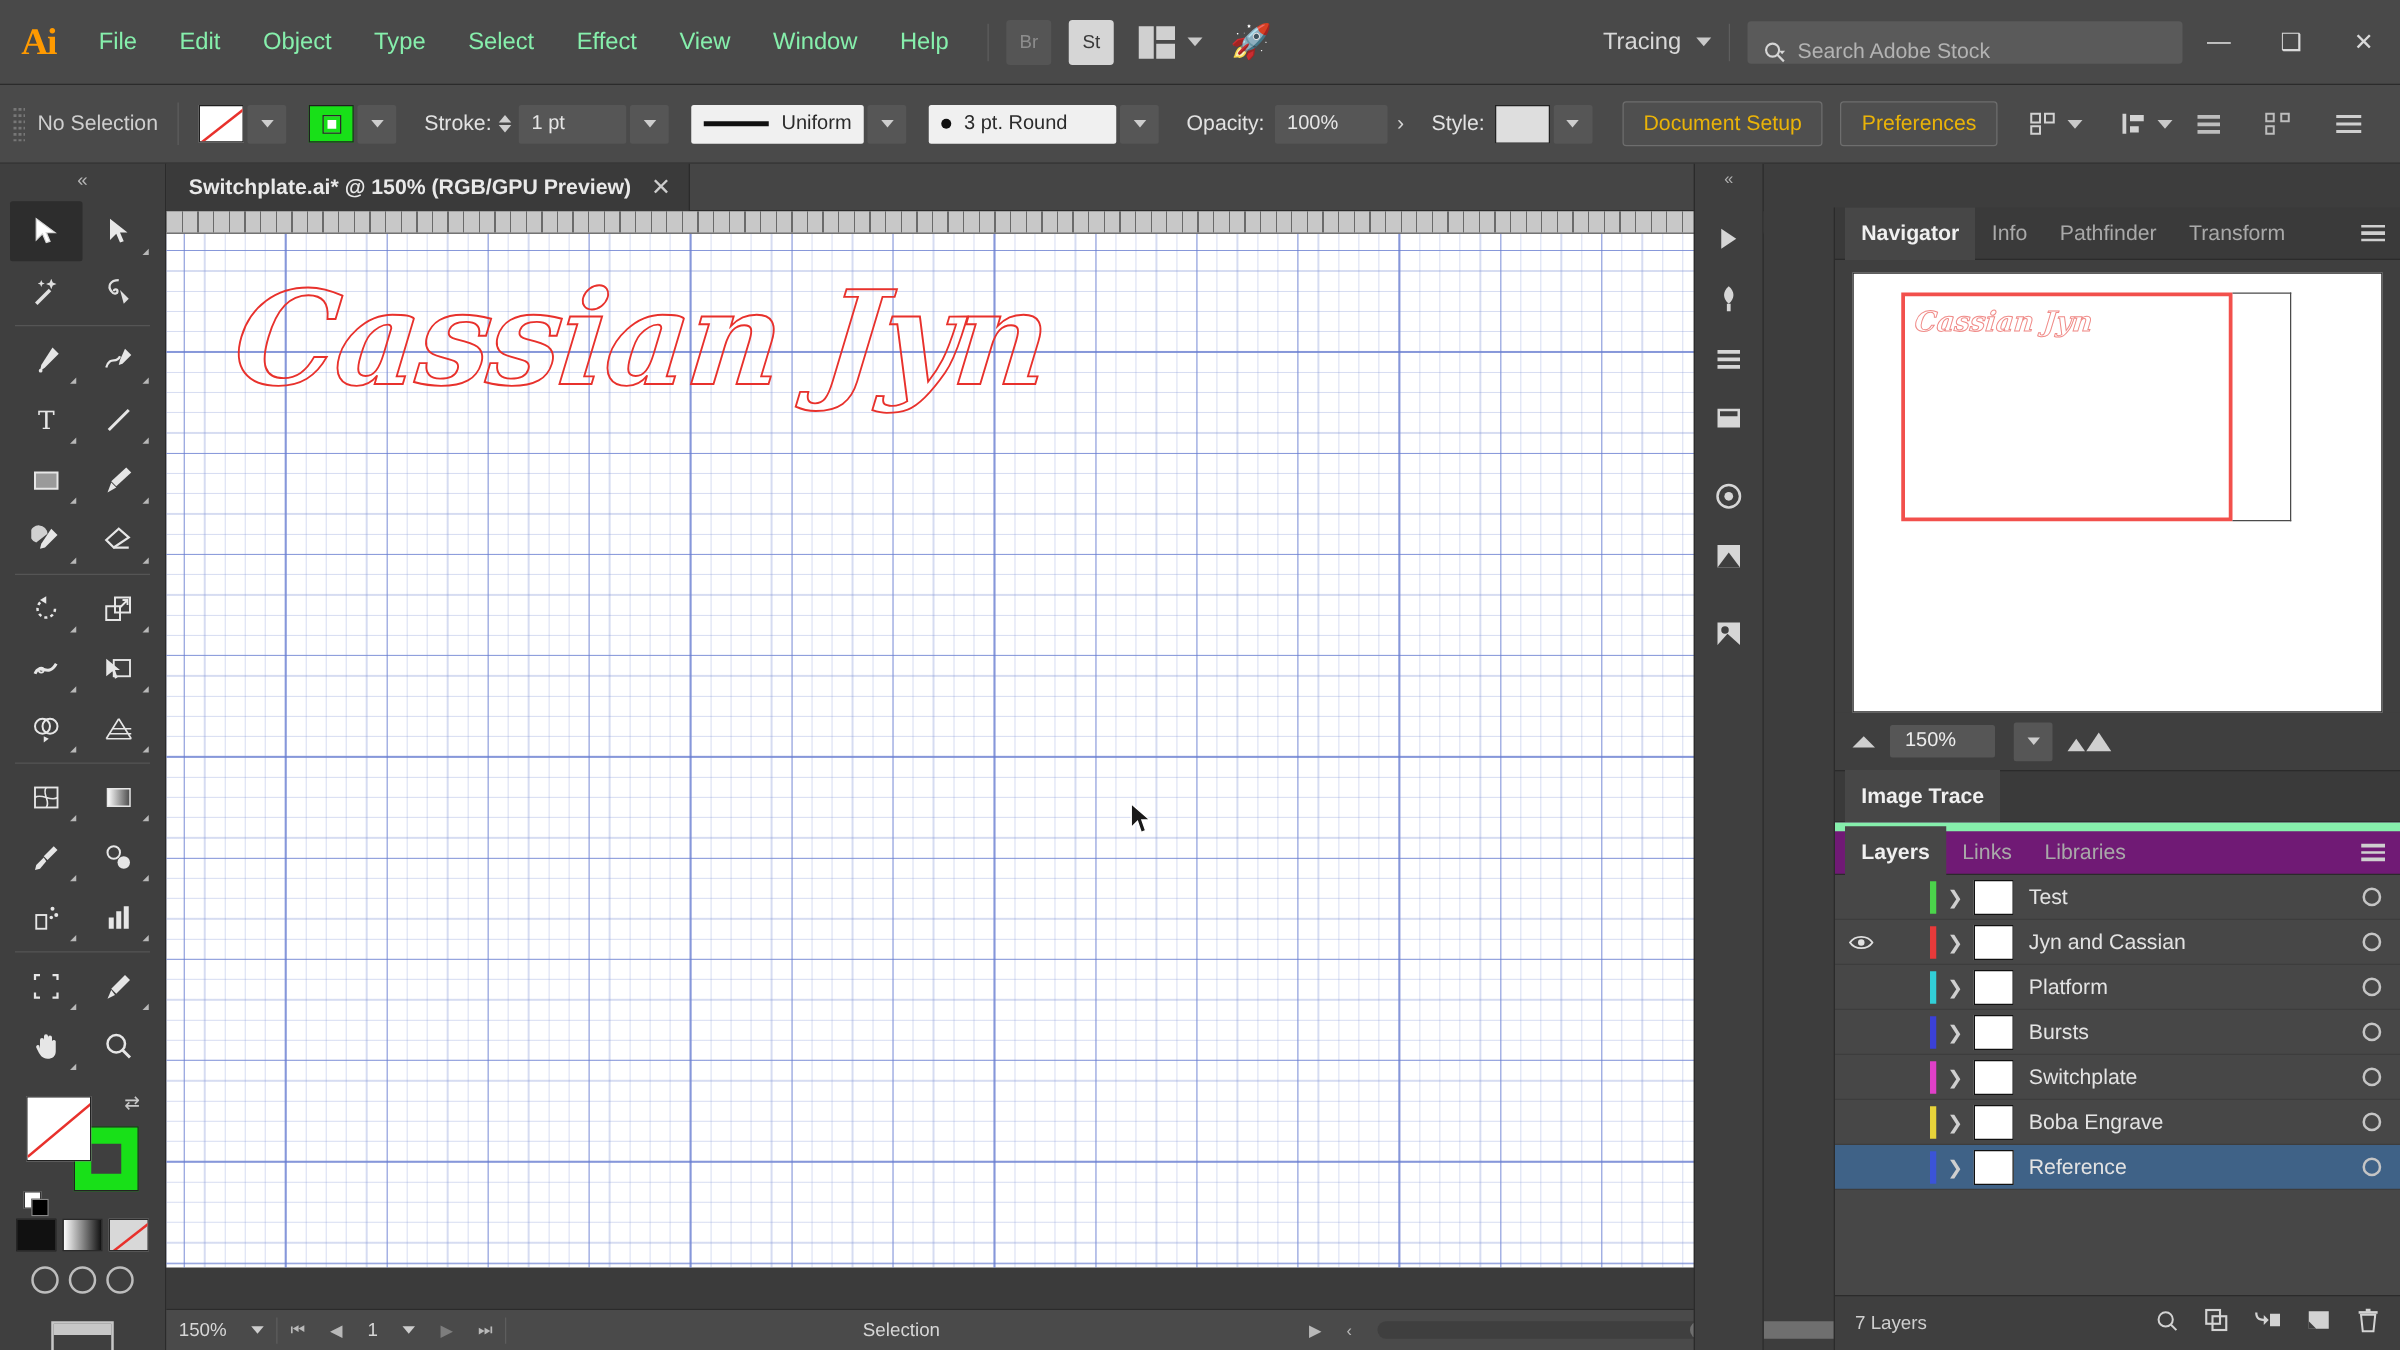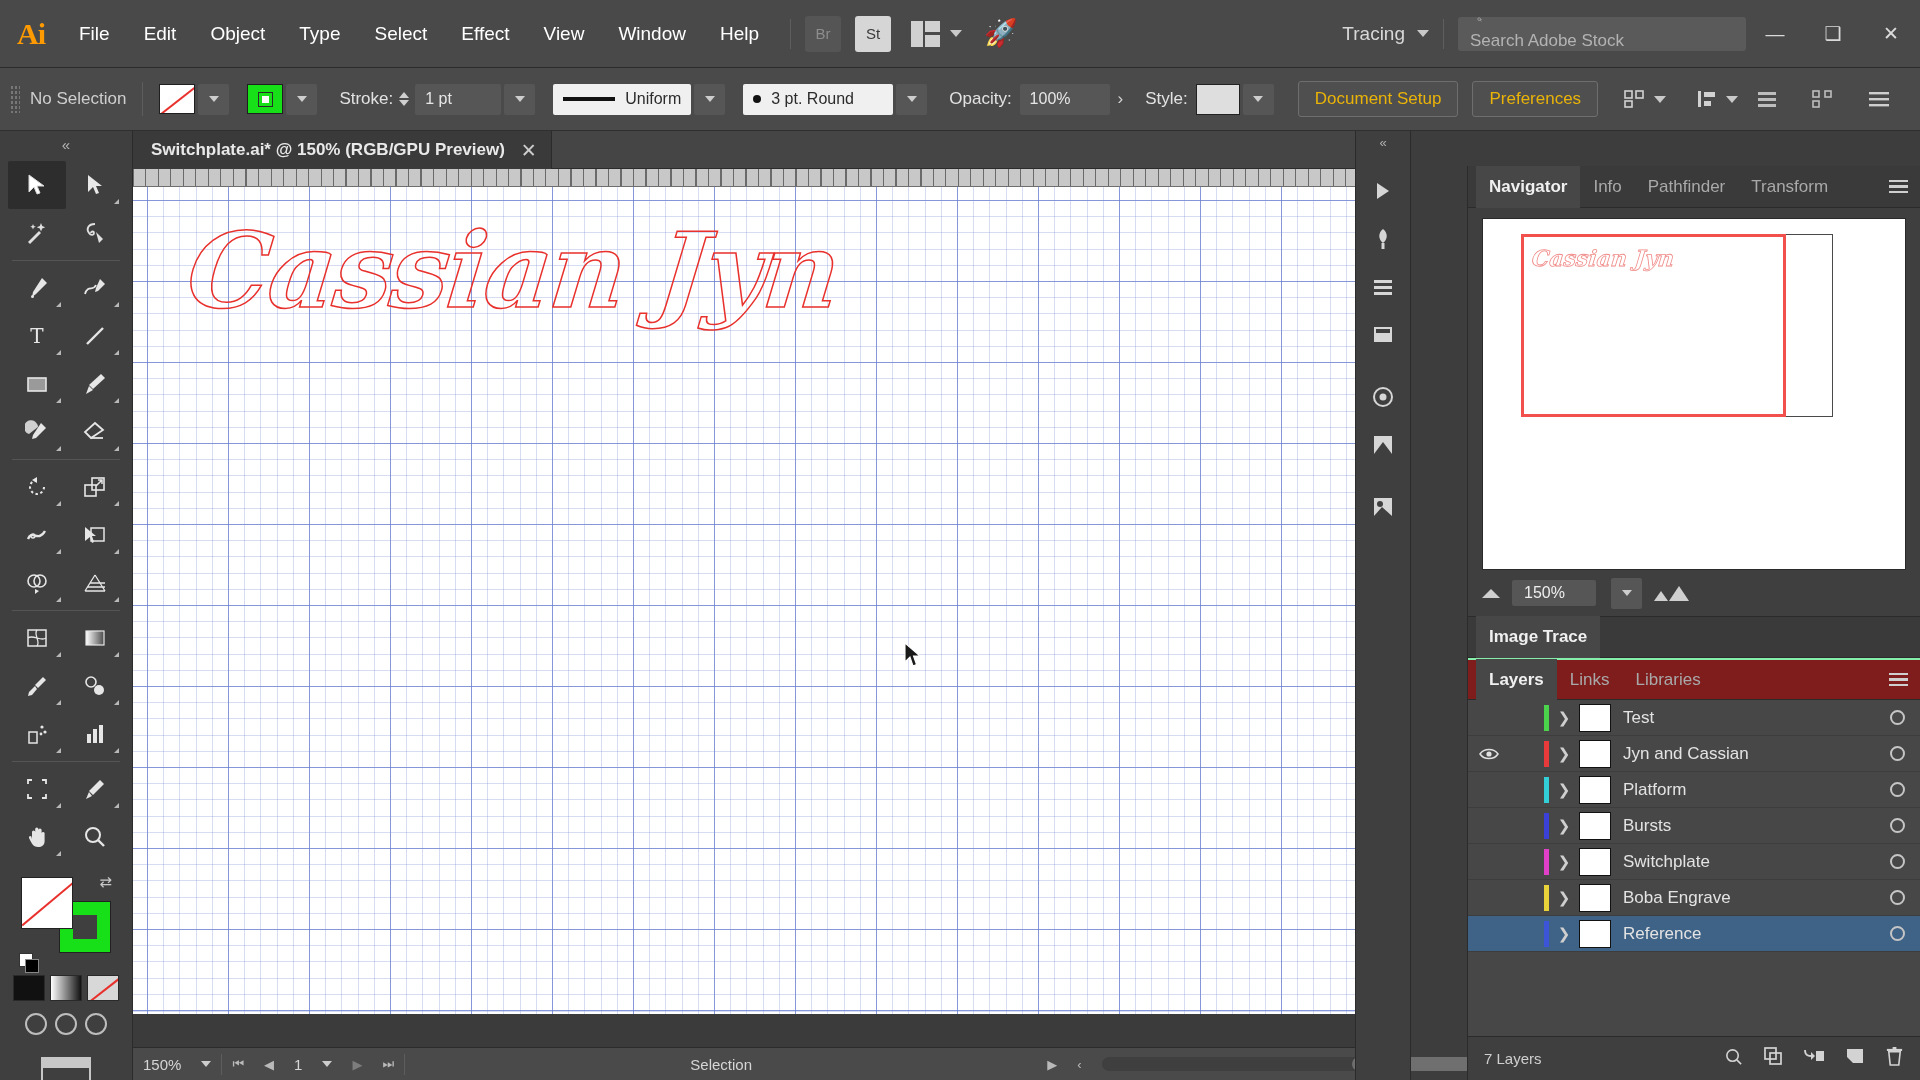--- a/index.html
+++ b/index.html
@@ -26,21 +26,21 @@
   .ai-logo {
     width: 62px; height: 68px;
     display: flex; align-items: center; justify-content: center;
     color: #ff9a00; font-size: 30px; font-weight: bold;
     font-family: "Liberation Serif", serif;
     letter-spacing: -1px;
   }
   .menu-item {
     padding: 16px 17px; height: 68px;
     display: flex; align-items: center;
-    font-size: 19px; color: #ffffff;
+    font-size: 19px; color: #86efac;
     cursor: default;
   }
   .menu-sep { width: 1px; height: 30px; background: #5e5e5e; margin: 0 14px; }
   .app-chip {
     width: 36px; height: 36px; border-radius: 3px;
     display: flex; align-items: center; justify-content: center;
     font-size: 15px; font-weight: normal; margin-right: 14px;
   }
   .chip-br { background: #555; color: #8d8d8d; }
   .chip-st { background: #d6d6d6; color: #3a3a3a; }
@@ -48,23 +48,23 @@
   .arrange-icon .col1 { width: 12px; height: 26px; background: #d0d0d0; }
   .arrange-icon .col2 { display: flex; flex-direction: column; gap: 3px; }
   .arrange-icon .col2 div { width: 15px; height: 11.5px; background: #d0d0d0; }
   .caret {
     width: 0; height: 0; border-left: 6px solid transparent;
     border-right: 6px solid transparent; border-top: 7px solid #c9c9c9;
   }
   .rocket { margin-left: 22px; color: #d8d8d8; font-size: 27px; line-height: 1; }
   .ws-label { font-size: 19px; color: #d8d8d8; margin-right: 12px; }
   .search-box {
-    display: flex; align-items: flex-start; gap: 9px;
+    display: flex; align-items: flex-end; gap: 9px;
     background: #5a5a5a; border-radius: 3px;
-    height: 34px; padding: 0 12px; width: 288px; flex-direction: column;
+    height: 34px; padding: 0 12px; width: 348px;
   }
   .search-box .ph { color: #b3b3b3; font-size: 17px; }
   .win-btns { display: flex; align-items: center; margin-left: auto; }
   .win-btn {
     width: 58px; height: 68px; display: flex; align-items: center;
     justify-content: center; color: #dadada; font-size: 19px;
   }
 
   
   .controlbar {
@@ -284,21 +284,21 @@
   .nav-footer { display: flex; align-items: center; gap: 12px; height: 46px; padding: 0 14px; }
   .mtn-sm { width: 0; height: 0; border-left: 9px solid transparent; border-right: 9px solid transparent; border-bottom: 9px solid #cfcfcf; }
   .mtn-lg { display: flex; align-items: flex-end; gap: 1px; }
   .mtn-lg i { width:0;height:0;border-left:7px solid transparent;border-right:7px solid transparent;border-bottom:10px solid #cfcfcf;}
   .mtn-lg i.big { border-left-width:10px;border-right-width:10px;border-bottom-width:15px;}
   .zoom-field { background: #565656; color: #ededed; font-size: 16px; padding: 4px 12px; border-radius: 2px; min-width: 84px; }
 
   .imagetrace-bar { border-top: 1px solid #2b2b2b; }
   .layers-head {
     display: flex; align-items: center; height: 42px;
-    background: #7f1d1d; border-top: 2px solid #86efac; border-bottom: 1px solid #2b2b2b; padding-left: 8px; text-align: right;
+    background: #701a75; border-top: 7px solid #86efac; border-bottom: 1px solid #2b2b2b; padding-left: 8px; text-align: right;
   }
   .layer-list { flex: 1; background: #474747; overflow: hidden; }
   .layer-row {
     display: flex; align-items: center; height: 36px;
     border-bottom: 1px solid #3d3d3d; font-size: 17px; color: #e3e3e3;
   }
   .layer-row.selected { background: #3f6287; }
   .lr-eye { width: 42px; display: flex; align-items: center; justify-content: center; color: #d9d9d9; }
   .lr-lock { width: 34px; }
   .lr-color { width: 5px; height: 26px; }

